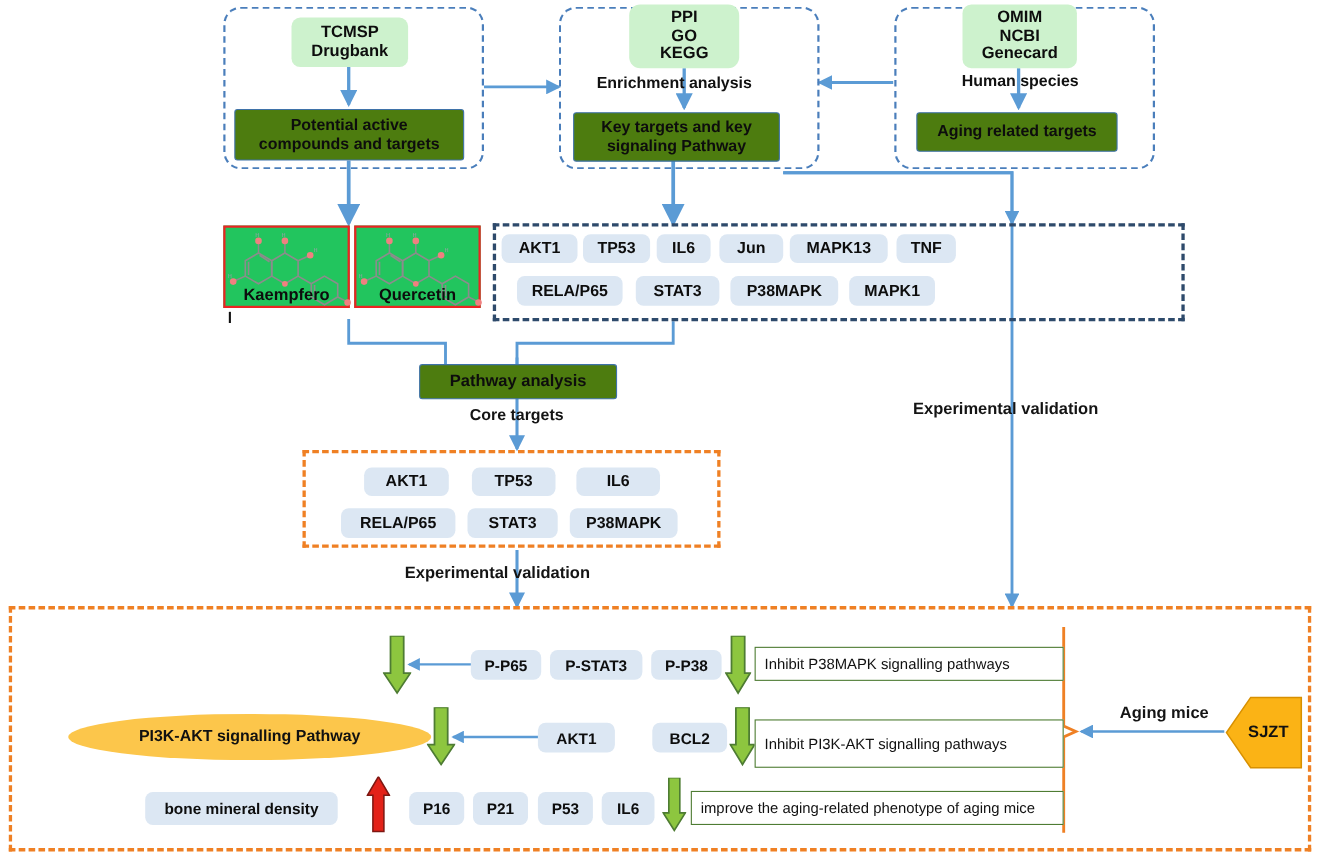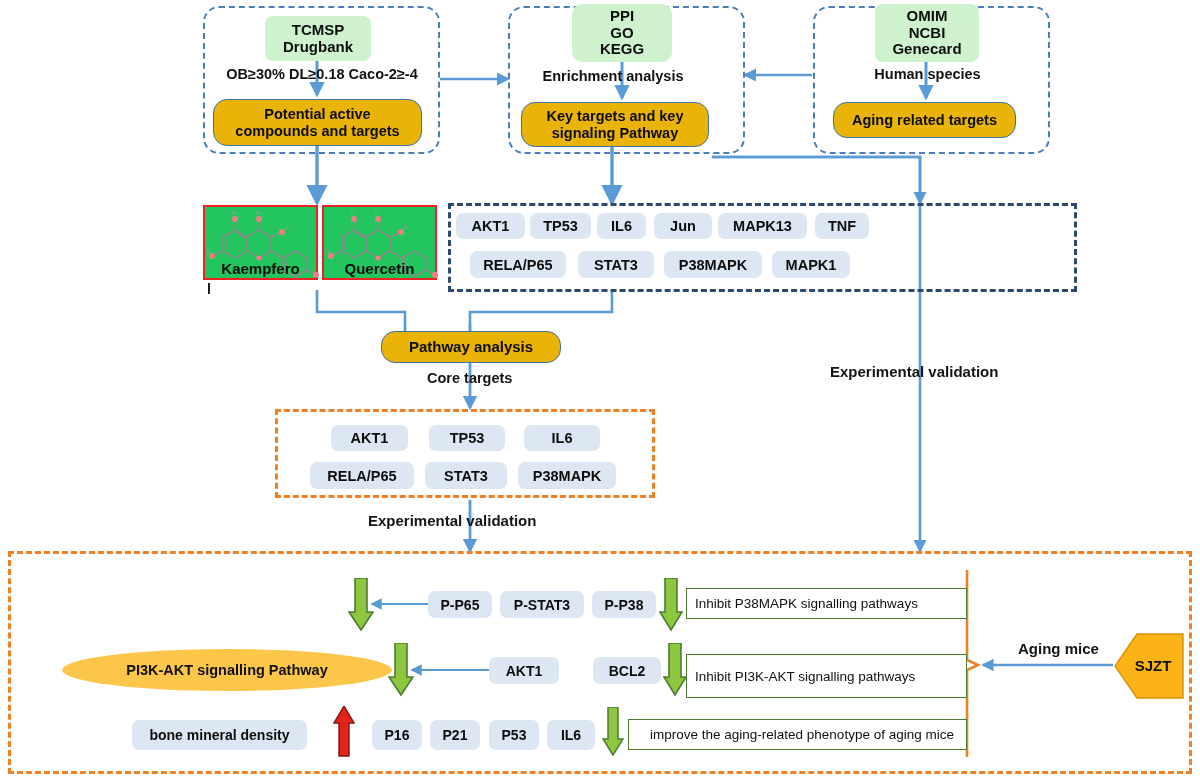--- a/index.html
+++ b/index.html
@@ -12,21 +12,21 @@
   .ctr{display:flex;align-items:center;justify-content:center;text-align:center;}
 
   
   .group-panel{border:2px dashed #4a7ebb;border-radius:16px;background:transparent;}
 
   
   .green-chip{background:#cdf2cd;border-radius:8px;font-weight:bold;
               line-height:1.12;color:#0d0d0d;}
 
   
-  .outcome-box{border:1.6px solid #3f72a8;border-radius:14px;background:#eab308;
+  .outcome-box{border:1.6px solid #3f72a8;border-radius:3px;background:#4d7c0f;
                font-weight:bold;line-height:1.15;color:#0d0d0d;}
 
   
   .gene-chip{background:#dce7f3;border-radius:7px;font-weight:bold;color:#0d0d0d;
              display:flex;align-items:center;justify-content:center;white-space:nowrap;}
 
   
   .navy-dashed{border:3px dashed #2e4a6b;background:transparent;}
   
   .orange-dashed{border:3px dashed #ef8024;background:transparent;}
@@ -109,22 +109,20 @@
 
   <div class="abs group-panel" style="left:203px;top:6px;width:237px;height:148px;"></div>
 
   <div class="abs green-chip ctr" style="left:265px;top:16px;width:106px;height:45px;font-size:15px;">
     <div>
       <div>TCMSP</div>
       <div>Drugbank</div>
     </div>
   </div>
 
-  <div class="abs" style="left:206px;top:63px;width:232px;height:22px;font-size:14.5px;font-weight:bold;
-              display:flex;align-items:center;justify-content:center;white-space:nowrap;">OB≥30%  DL≥0.18 Caco-2≥-4</div>
 
   <div class="abs outcome-box ctr" style="left:213px;top:99px;width:209px;height:47px;font-size:14.5px;">
     <div>
       <div>Potential active</div>
       <div>compounds and targets</div>
     </div>
   </div>
 
   <div class="abs group-panel" style="left:508px;top:6px;width:237px;height:148px;"></div>
 
@@ -304,21 +302,21 @@
 
   <div class="abs gene-chip" style="left:372px;top:720px;width:50px;height:30px;font-size:14px;">P16</div>
   <div class="abs gene-chip" style="left:430px;top:720px;width:50px;height:30px;font-size:14px;">P21</div>
   <div class="abs gene-chip" style="left:489px;top:720px;width:50px;height:30px;font-size:14px;">P53</div>
   <div class="abs gene-chip" style="left:547px;top:720px;width:48px;height:30px;font-size:14px;">IL6</div>
 
   <svg class="abs" style="left:602px;top:707px;width:22px;height:50px;" viewBox="0 0 22 50">
     <polygon points="6,0 16,0 16,32 21,32 11,48 1,32 6,32" fill="#8dc63f" stroke="#4e7c33" stroke-width="1.5"></polygon>
   </svg>
 
-  <div class="abs green-outline" style="left:628px;top:719px;width:339px;height:31px;font-size:13.5px;padding-left:21px;">improve the aging-related phenotype of aging mice</div>
+  <div class="abs green-outline" style="left:628px;top:719px;width:339px;height:31px;font-size:13.5px;padding-left:8px;">improve the aging-related phenotype of aging mice</div>
 
   <div class="abs arrow-label" style="left:1018px;top:640px;font-size:15px;">Aging mice</div>
 
   <svg class="abs" style="left:1113px;top:630px;width:74px;height:72px;" viewBox="0 0 74 72">
     <polygon points="24,4 70,4 70,68 24,68 2,36" fill="#fbb315" stroke="#d89000" stroke-width="1.4"></polygon>
   </svg>
   <div class="abs ctr" style="left:1124px;top:652px;width:58px;height:26px;font-size:15px;font-weight:bold;color:#111;">SJZT</div>
 
 </div>
 

